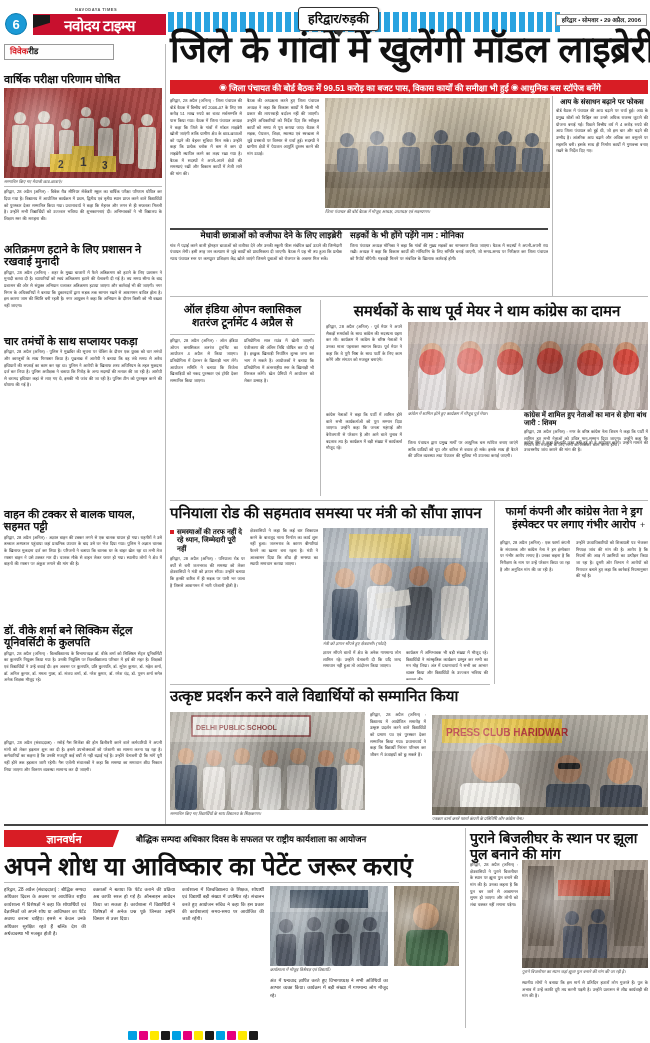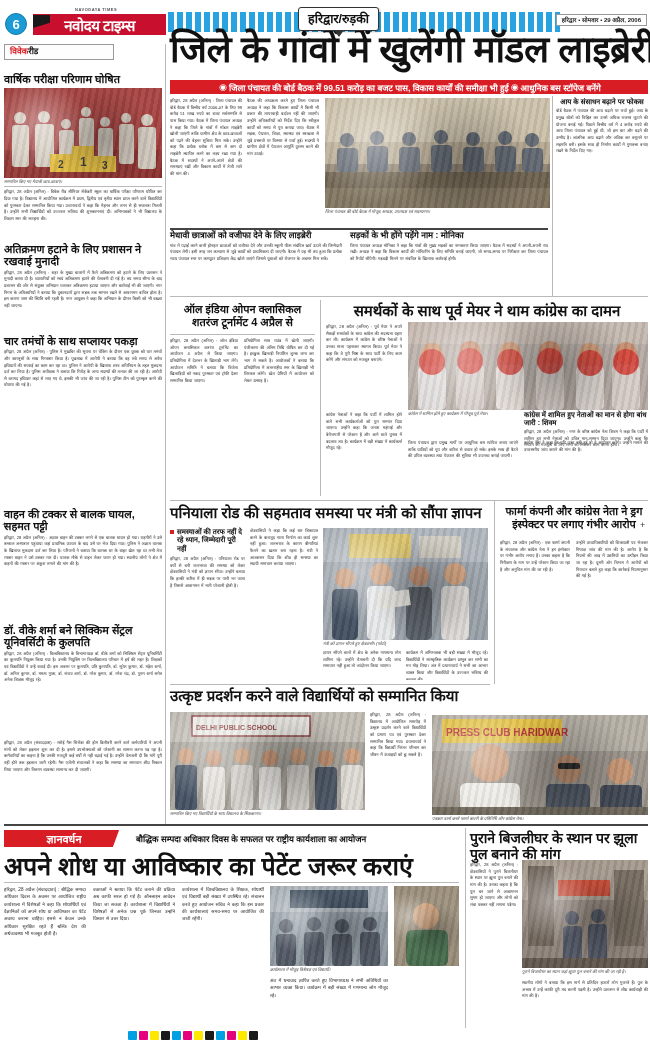--- a/index.html
+++ b/index.html
@@ -307,21 +307,21 @@
   <div style="position:absolute;left:556px;top:98px;width:92px;">
     <div class="hl hl-xs" style="text-align:center;line-height:1.2;">आय के संसाधन बढ़ाने पर फोकस</div>
     <div class="body-txt" style="margin-top:2px;height:118px;">बोर्ड बैठक में पंचायत की आय बढ़ाने पर चर्चा हुई। आय के प्रमुख स्रोतों को चिह्नित कर उनसे अधिक राजस्व जुटाने की योजना बनाई गई। पिछले वित्तीय वर्ष में 4 करोड़ रुपये की आय जिला पंचायत को हुई थी, जो इस बार और बढ़ने की उम्मीद है। आंतरिक आय बढ़ाने और अधिक कर वसूलने पर सहमति बनी। इसके साथ ही निर्माण कार्यों में गुणवत्ता बनाए रखने के निर्देश दिए गए।</div>
   </div>
   <div class="col-rule" style="left:552px;top:96px;height:200px;"></div>
 
   <div class="body-txt" style="position:absolute;left:170px;top:98px;width:0;height:0;opacity:0">सड़कों के किनारे वृक्षारोपण कराने, तालाबों का सौंदर्यीकरण करने तथा सामुदायिक भवनों के निर्माण पर भी सहमति बनी। बोर्ड बैठक में मौजूद सदस्यों ने एक स्वर में कहा कि पंचायत के धन का उपयोग पारदर्शी ढंग से किया जाए। अधिकारियों ने आश्वासन दिया कि सभी प्रस्तावों पर नियमानुसार कार्यवाही की जाएगी और गुणवत्ता का पूरा ध्यान रखा जाएगा।</div>
 
   <div class="hrule-dark" style="left:170px;top:228px;width:378px;"></div>
   <div style="position:absolute;left:170px;top:231px;width:172px;">
-    <div class="hl hl-sm" style="text-align:left;">मेधावी छात्राओं को वजीफा देने के लिए लाइब्रेरी</div>
+    <div class="hl hl-sm" style="text-align:right;">मेधावी छात्राओं को वजीफा देने के लिए लाइब्रेरी</div>
     <div class="body-txt" style="margin-top:2px;height:52px;">गांव में पढ़ाई करने वाली होनहार छात्राओं को वजीफा देने और उनकी स्कूली फीस संबंधित खर्च उठाने की जिम्मेदारी पंचायत लेगी। इसी तरह जन कल्याण से जुड़े कार्यों को प्राथमिकता दी जाएगी। बैठक में यह भी तय हुआ कि प्रत्येक न्याय पंचायत स्तर पर कम्प्यूटर प्रशिक्षण केंद्र खोले जाएंगे जिससे युवाओं को रोजगार के अवसर मिल सकें।</div>
   </div>
   <div style="position:absolute;left:350px;top:231px;width:198px;">
     <div class="hl hl-sm" style="text-align:left;">सड़कों के भी होंगे पड़ेंगे नाम : मोनिका</div>
     <div class="body-txt" style="margin-top:2px;height:52px;">जिला पंचायत अध्यक्ष मोनिका ने कहा कि गांवों की मुख्य सड़कों का नामकरण किया जाएगा। बैठक में सदस्यों ने अपनी-अपनी राय रखी। अध्यक्ष ने कहा कि विकास कार्यों की मॉनिटरिंग के लिए समिति बनाई जाएगी, जो समय-समय पर निरीक्षण कर जिला पंचायत को रिपोर्ट सौंपेगी। गड़बड़ी मिलने पर संबंधित के खिलाफ कार्रवाई होगी।</div>
   </div>
 
   <div style="position:absolute;left:418px;top:233px;width:0;height:0;opacity:0">इन्हीं के कलेक्टर मार्गों पर बनेंगे बस स्टॉपेज</div>
   <div style="position:absolute;left:418px;top:233px;width:0;height:0;opacity:0">जिला पंचायत द्वारा प्रमुख मार्गों पर आधुनिक बस स्टॉपेज बनाए जाएंगे ताकि यात्रियों को धूप और बारिश से बचाव हो सके। इसके साथ ही बैठने की उचित व्यवस्था तथा पेयजल की सुविधा भी उपलब्ध कराई जाएगी।</div>
 

